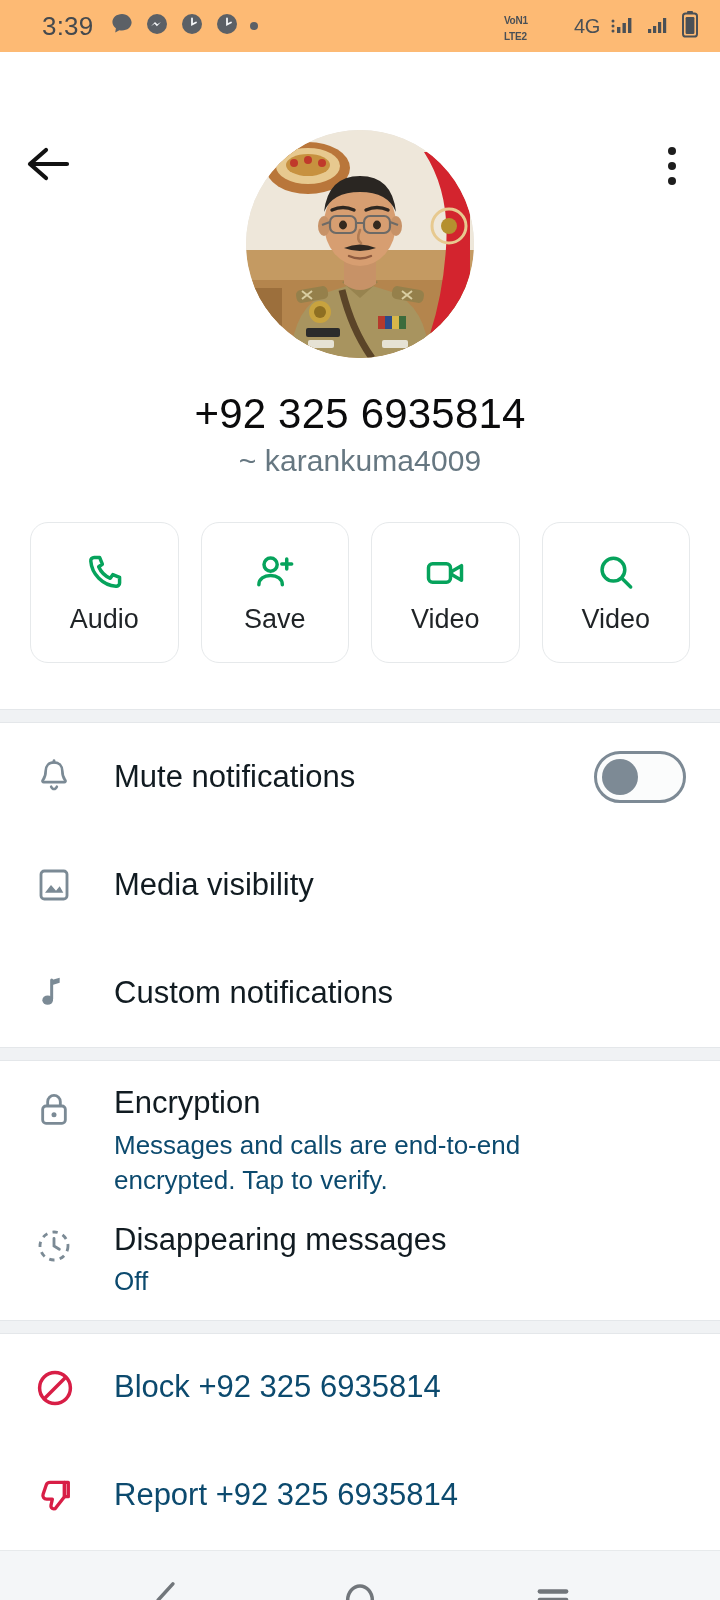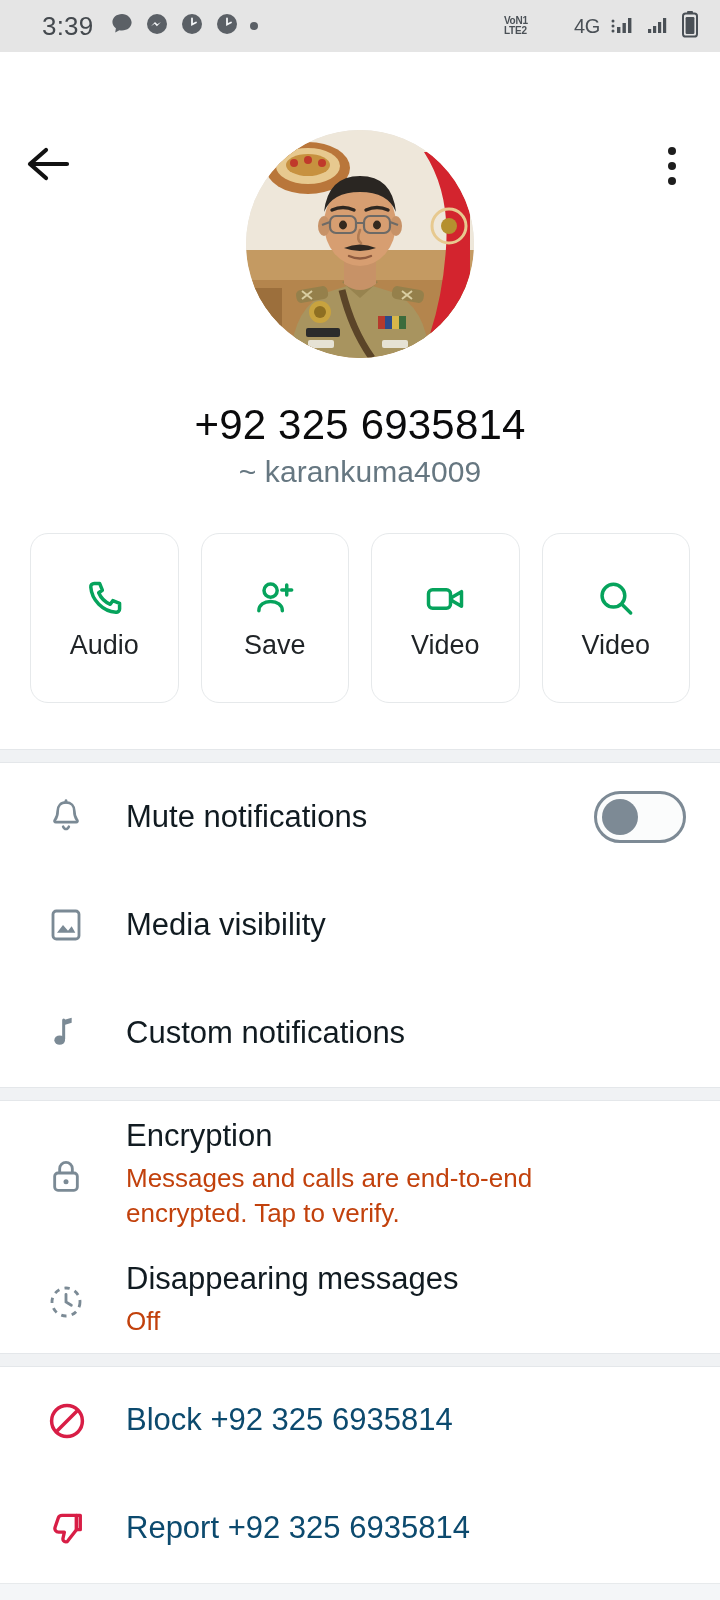--- a/index.html
+++ b/index.html
@@ -8,31 +8,31 @@
     background:#ffffff;
     font-family:"Liberation Sans", sans-serif;
     -webkit-font-smoothing:antialiased;
     overflow:hidden;
   }
   .phone { position:relative; width:720px; height:1600px; background:#ffffff; display:flex; flex-direction:column; }
 
   
   .statusbar {
     height:52px; flex:0 0 52px;
-    background:#e5e5e5;
+    background:#fdba74;
     display:flex; align-items:center;
     padding:0 20px 0 42px;
     color:#4a5056;
   }
   .sb-time { font-size:26px; font-weight:400; letter-spacing:.2px; color:#44494e; }
   .sb-left-icons { display:flex; align-items:center; gap:11px; margin-left:17px; }
   .sb-spacer { flex:1 1 auto; }
   .sb-right { display:flex; align-items:center; gap:10px; }
   .volte-stack { display:flex; flex-direction:column; line-height:1; font-size:10px; font-weight:700; color:#4a5056; letter-spacing:-.2px; }
-  .volte-stack span { display:block; }
+  .volte-stack span { display:block;margin-top:6px; }
   .sb-4g { font-size:20px; font-weight:400; color:#4a5056; letter-spacing:-.3px;margin-left:36px; }
   .dot-small { width:8px; height:8px; border-radius:50%; background:#5b6066; display:inline-block; }
 
   
   .appbar {
     position:relative;
     flex:0 0 0px;
     height:0;
   }
   .back-btn {
@@ -55,68 +55,67 @@
     padding-top:78px;
     display:flex; flex-direction:column; align-items:center;
   }
   .avatar {
     width:228px; height:228px; border-radius:50%;
     overflow:hidden; position:relative;
     background:#e8e2d8;
   }
   .avatar svg { display:block; width:100%; height:100%; }
   .phone-number {
-    margin-top:43px;
+    margin-top:32px;
     font-size:42px; font-weight:400; color:#0b0b0c; letter-spacing:.2px;
   }
   .push-name {
     margin-top:6px;
     font-size:30px; font-weight:400; color:#667781; letter-spacing:.1px;
   }
 
   
   .actions {
     display:flex; gap:22px;
     padding:44px 30px 46px 30px;
     background:#ffffff;
   }
   .action {
     flex:1 1 0;
-    height:170px;
+    height:141px;
     border:1.5px solid #e6e9eb;
     border-radius:18px;
     background:#ffffff;
     display:flex; flex-direction:column; align-items:center; justify-content:center;
     gap:8px;
     text-align:center;
   }
   .action .ico { height:46px; display:flex; align-items:center; justify-content:center; }
   .action .lbl { font-size:27px; color:#1f2326; font-weight:400; }
 
   
   .band { flex:0 0 14px; background:#f0f2f4; border-top:1px solid #e4e7ea; border-bottom:1px solid #e4e7ea; }
   .section { background:#ffffff; }
 
   
   .row {
     display:flex; align-items:center;
     padding:0 34px;
     min-height:108px;
     background:#ffffff;
-    margin-left:12px;
-  }
-  .row.tall { min-height:122px; align-items:center; padding-top:17px; }
+  }
+  .row.tall { min-height:122px; align-items:flex-start; padding-top:24px; }
   .row .r-icon {
     width:62px; flex:0 0 62px;
     display:flex; align-items:center; justify-content:flex-start;
   }
   .row.tall .r-icon { padding-top:4px; }
   .row .r-text { flex:1 1 auto; padding-left:18px; display:flex; flex-direction:column; gap:6px; }
   .r-title { font-size:31px; color:#111b21; font-weight:400; line-height:1.18; }
-  .r-sub { font-size:26px; color:#c2410c; font-weight:400; line-height:1.35; max-width:500px; }
+  .r-sub { font-size:26px; color:#0c4a6e; font-weight:400; line-height:1.35; max-width:500px; }
   .r-title.danger { color:#0c4a6e; }
   .row .r-right { flex:0 0 auto; display:flex; align-items:center; }
 
   
   .toggle {
     width:92px; height:52px; border-radius:30px;
     border:3px solid #7d8a95;
     background:#fbfcfc;
     display:flex; align-items:center;
     padding:0 5px;

